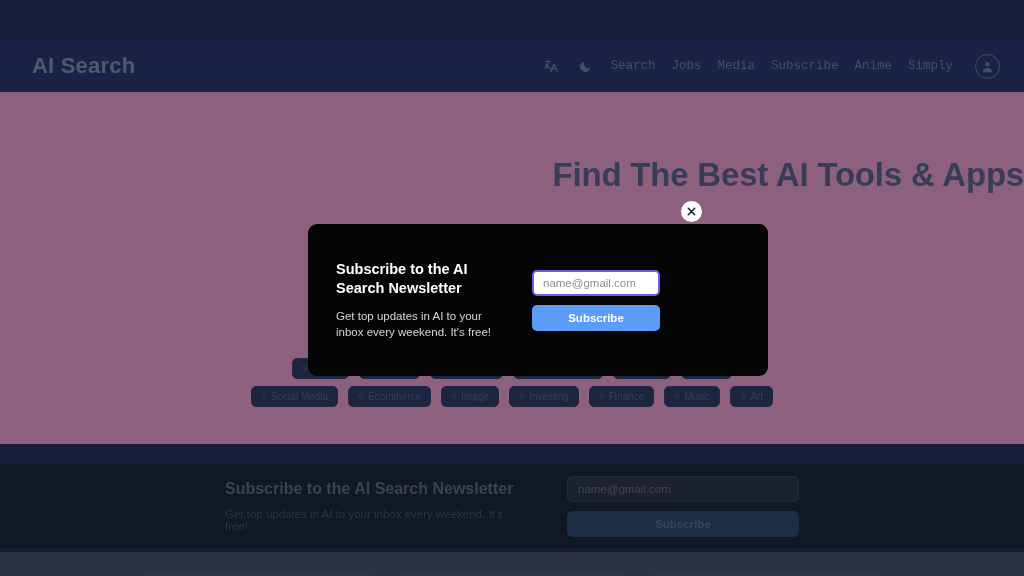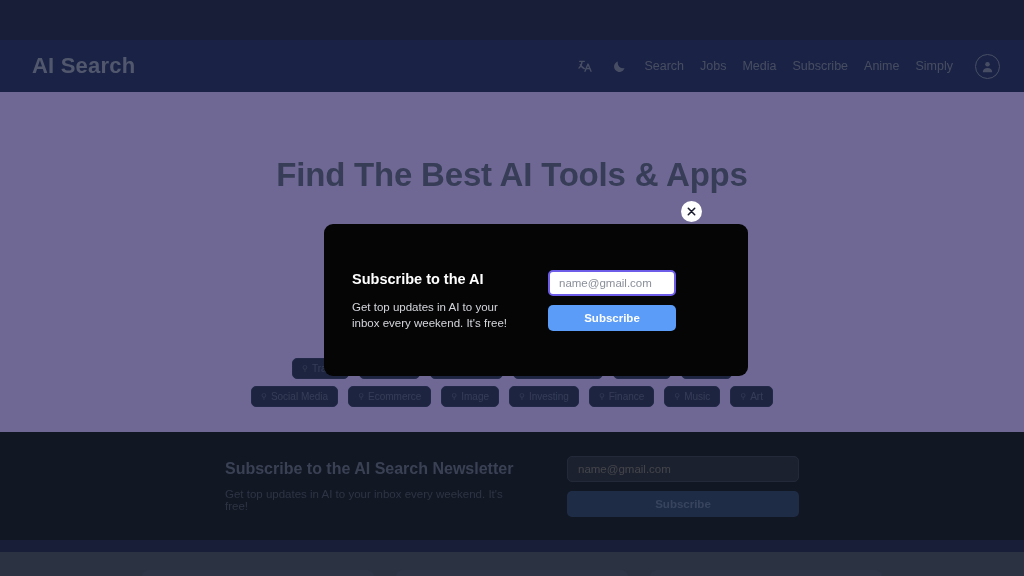--- a/index.html
+++ b/index.html
@@ -42,20 +42,21 @@
     font-weight: bold;
     color: #8d96b4;
     letter-spacing: 0.2px;
     white-space: nowrap;
   }
   .nav-right {
     margin-left: auto;
     display: flex;
     align-items: center;
     gap: 16px;
+    font-family: Liberation Mono, monospace;
   }
   .nav-icon {
     width: 18px; height: 18px;
     display: flex; align-items: center; justify-content: center;
     color: #7b85a5;
   }
   .nav-icon svg { display: block; }
   .nav-link {
     font-size: 12.5px;
     color: #79839f;
@@ -71,22 +72,22 @@
     margin-left: 6px;
   }
   .avatar svg { display: block; }
 
   
   .hero {
     position: absolute;
     top: 52px; left: 0;
     width: 1024px;
     height: 352px;
-    background: #c4b5fd;
-    text-align: center;
+    background: #f9a8d4;
+    text-align: right;
   }
   .hero-title {
     margin-top: 64px;
     font-size: 33px;
     font-weight: bold;
     color: #5e6display;
     color: #5d678c;
     letter-spacing: -0.2px;
   }
   .hero-sub {
@@ -145,23 +146,23 @@
     font-size: 10px;
     color: #5b6party;
     color: #5a658d;
     white-space: nowrap;
   }
   .tag .mag { font-size: 8px; opacity: .85; }
 
   
   .news-band {
     position: absolute;
-    top: 392px; left: 0;
-    width: 1024px;
-    height: 108px;
+    top: 424px; left: 0;
+    width: 1024px;
+    height: 84px;
     background: #1a2130;
   }
   .news-inner {
     display: flex;
     align-items: center;
     height: 100%;
     padding: 0 225px 0 225px;
     gap: 45px;
   }
   .news-left { width: 320px; }
@@ -241,22 +242,22 @@
   .overlay {
     position: absolute;
     inset: 0;
     background: rgba(8, 10, 22, 0.45);
   }
 
   
   .modal {
     position: absolute;
     top: 224px;
-    left: 324px;
-    width: 424px;
+    left: 308px;
+    width: 460px;
     height: 152px;
     background: #050505;
     border-radius: 9px;
     display: flex;
     align-items: center;
     padding: 0 28px;
     gap: 20px;
   }
   .modal-left { width: 176px; }
   .modal-title {
@@ -458,20 +459,21 @@
     </div>
 
   </div>
 
   <div class="overlay"></div>
 
   <div class="modal">
     <div class="modal-left">
       <div class="modal-title">
         <div>Subscribe to the AI</div>
+        <div>Search Newsletter</div>
       </div>
       <div class="modal-desc">Get top updates in AI to your inbox every weekend. It's free!</div>
     </div>
     <div class="modal-right">
       <input class="modal-input" type="text" placeholder="name@gmail.com" style="">
       <button class="modal-btn">Subscribe</button>
     </div>
   </div>
 
   <div class="modal-close">

